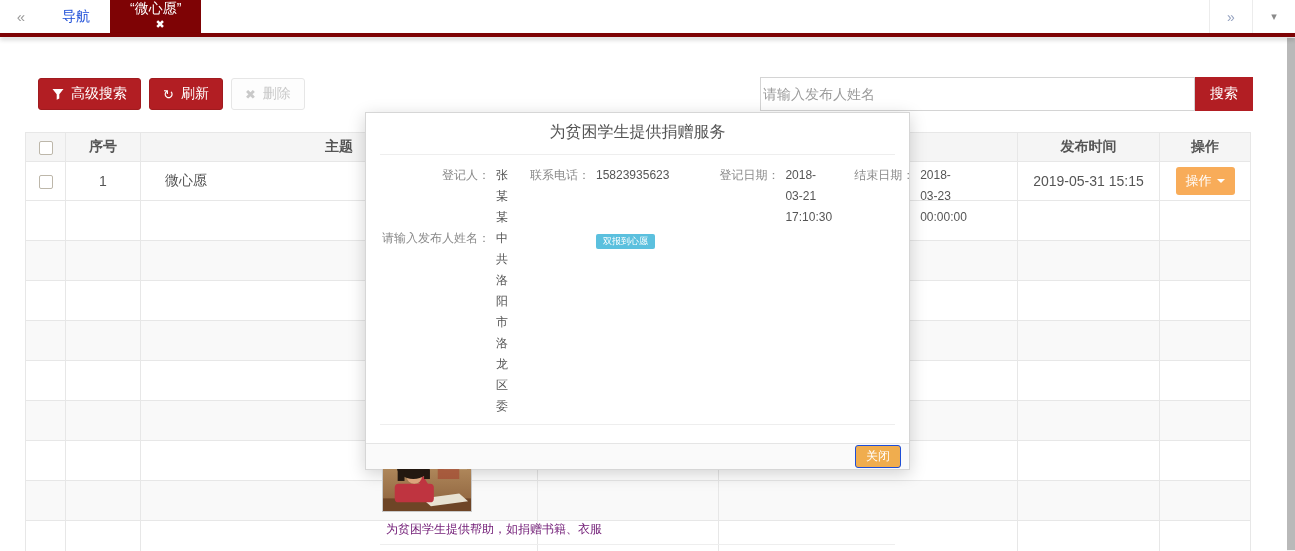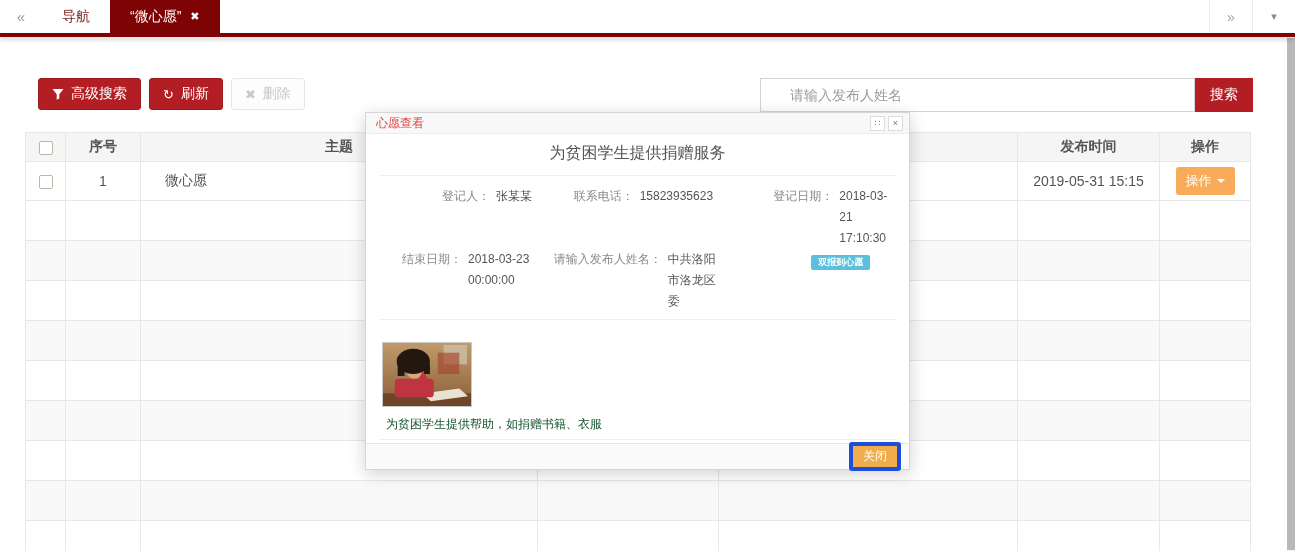--- a/index.html
+++ b/index.html
@@ -5,44 +5,44 @@
   * { margin:0; padding:0; box-sizing:border-box; }
   html,body { width:1295px; height:551px; overflow:hidden; background:#fff;
     font-family:"Liberation Sans","DejaVu Sans",sans-serif; }
 
   
   .tabbar { position:absolute; top:0; left:0; right:0; height:33px; background:#fff;
     display:flex; align-items:stretch; }
   .tab-collapse { width:42px; display:flex; align-items:center; justify-content:center;
     color:#9b9b9b; font-size:15px; cursor:pointer; }
   .tab { padding:0 20px; display:flex; align-items:center; font-size:14px; cursor:pointer; }
-  .tab.inactive { color:#7f1d1d;align-items:center; }
-  .tab.active { background:#7e0305; color:#fff; }
+  .tab.inactive { color:#1d4ed8;align-items:center; }
+  .tab.active { background:#7e0305; color:#fff;flex-direction:column; }
   .tab-close { margin-left:9px; font-size:11px; font-weight:bold; color:#fff; cursor:pointer; }
   .tabbar-right { margin-left:auto; display:flex; align-items:stretch; }
   .tab-ctrl { width:43px; display:flex; align-items:center; justify-content:center;
     border-left:1px solid #ececec; cursor:pointer; }
   .icon-overflow { color:#96a3c0; font-size:14px; }
   .icon-caret { color:#8a8a8a; font-size:11px; }
   .tab-underline { position:absolute; top:33px; left:0; right:0; height:4px; background:#7e0305;
     box-shadow:0 3px 4px rgba(0,0,0,0.16); z-index:5; }
 
   .content { position:absolute; top:37px; left:0; right:0; bottom:0; background:#fff; }
 
   
   .toolbar { position:absolute; top:41px; left:38px; right:42px; height:32px;
-    display:flex; align-items:flex-start; }
+    display:flex; align-items:center; }
   .btn { height:32px; display:inline-flex; align-items:center; gap:7px; padding:0 13px;
     font-size:14px; border-radius:3px; cursor:pointer; border:1px solid transparent; }
   .btn-red { background:#b21e23; border-color:#a01b1f; color:#fff; }
   .btn + .btn { margin-left:8px; }
   .btn-disabled { background:#fdfdfd; border-color:#e6e6e6; color:#c9c9c9; cursor:default; }
   .glyph { font-size:13px; line-height:1; }
   .search-group { margin-left:auto; display:flex; height:34px; }
-  .search-input { width:435px; height:34px; border:1px solid #d4d4d4; padding:0 29px;
+  .search-input { width:435px; height:34px; border:1px solid #d4d4d4; padding:0 2px;
     font-size:14px; color:#a16207; outline:none; }
   .search-input::placeholder { color:#9c9c9c; }
   .btn-search { width:58px; height:34px; background:#b21e23; color:#fff; font-size:14px;
     border:none; display:flex; align-items:center; justify-content:center; cursor:pointer; }
 
   
   .main-table { position:absolute; top:95px; left:25px; width:1225px;
     border-collapse:collapse; table-layout:fixed; }
   .main-table th, .main-table td { border:1px solid #e7e7e7; font-size:14px; color:#555;
     overflow:hidden; white-space:nowrap; }
@@ -64,42 +64,42 @@
     border:1px solid #d6d6d6; box-shadow:0 4px 16px rgba(0,0,0,0.18); z-index:20; }
   .modal-header { height:21px; background:#f8f8f8; border-bottom:1px solid #ededed;
     display:flex; align-items:center; padding:0 6px 0 10px; }
   .modal-header-title { font-size:12px; color:#e0433e; }
   .win-btns { margin-left:auto; display:flex; gap:3px; }
   .win-btn { width:15px; height:15px; border:1px solid #dcdcdc; background:#fff; font-size:9px;
     color:#777; display:flex; align-items:center; justify-content:center; cursor:pointer; }
   .modal-body { padding:0 14px; }
   .m-title { text-align:center; font-size:16px; color:#555; padding:9px 0 11px; }
   .m-hr { border:none; border-top:1px solid #eee; }
-  .fields { display:grid; grid-template-columns:1fr 1fr 1fr; padding:10px 0 7px; }
+  .fields { display:grid; grid-template-columns:1fr 1fr 1fr 1fr; padding:10px 0 7px; }
   .frow { display:flex; line-height:21px; font-size:12px; }
   .flabel { text-align:right; color:#8a8a8a; flex:none; }
   .frow.fl .flabel { width:110px; }
   .frow.fr .flabel { width:82px; }
   .fvalue { color:#555; margin-left:6px; }
-  .badge-cell { margin-left:88px; margin-top:2px;font-weight:bold; }
+  .badge-cell { margin-left:88px; margin-top:2px; }
   .badge-blue { background:#5bc0de; color:#fff; font-size:9px; padding:3px 7px; border-radius:2px;
     display:inline-block; line-height:1; }
   .photo { width:90px; height:65px; border:1px solid #c9c9c9; display:block; margin:22px 0 0 2px; }
-  .m-caption { font-size:12px; color:#14532d; margin:9px 0 6px 6px; }
+  .m-caption { font-size:12px; color:#701a75; margin:9px 0 6px 6px; }
   .dock-box { border:1px solid #e5e5e5; margin-top:13px; }
   .dock-band { background:#f5f5f5; border-bottom:1px solid #e5e5e5; padding:4px 10px;
     font-size:12px; color:#d9534f; }
   .dock-table { width:100%; border-collapse:collapse; table-layout:fixed; }
   .dock-table th { font-size:12px; color:#444; text-align:left; font-weight:bold;
     padding:4px 8px; border-bottom:1px solid #e9e9e9; }
   .dock-empty { height:21px; }
   .modal-footer { position:absolute; left:0; right:0; bottom:0; height:26px; background:#fafafa;
     border-top:1px solid #e5e5e5; display:flex; align-items:center; justify-content:flex-end;
     padding:0 8px; }
-  .btn-close-modal { background:#f0ad4e; border:4px solid #1d4ed8; color:#fff; font-size:12px;
+  .btn-close-modal { background:#f0ad4e; border:1px solid #1d4ed8; color:#fff; font-size:12px;
     padding:2px 10px; border-radius:3px; cursor:pointer; }
 
   
   .scrollbar { position:absolute; right:0; top:37px; bottom:0; width:8px; background:#f4f4f4; }
   .scroll-thumb { position:absolute; left:0; right:0; top:1px; bottom:1px; background:#b9b9b9; }
 </style>
 </head>
 <body>
 
 <div class="tabbar">
@@ -265,31 +265,20 @@
           <td></td>
           <td></td>
           <td></td>
         </tr>
 
     </tbody>
   </table>
 </div>
 
 <div class="modal">
-  <div class="modal-header">
-    <span class="modal-header-title">心愿查看</span>
-    <div class="win-btns">
-      <span class="win-btn">
-          <span>∷</span>
-        </span>
-      <span class="win-btn">
-          <span>×</span>
-        </span>
-    </div>
-  </div>
   <div class="modal-body">
     <div class="m-title">为贫困学生提供捐赠服务</div>
     <hr class="m-hr">
     <div class="fields">
       <div class="frow fl">
         <span class="flabel">登记人：</span>
         <span class="fvalue">张某某</span>
       </div>
       <div class="frow fr">
         <span class="flabel">联系电话：</span>

